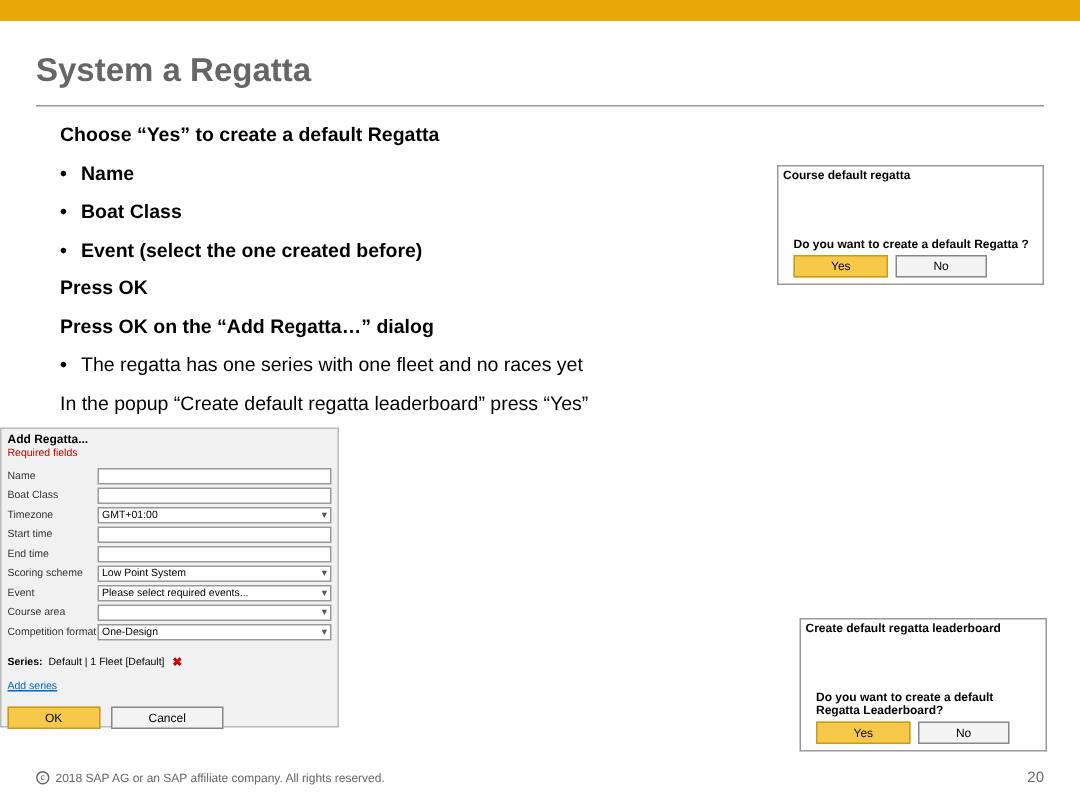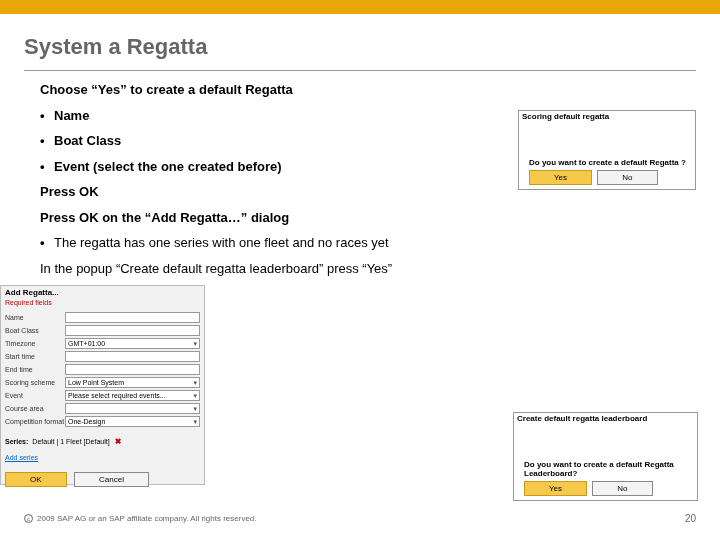--- a/index.html
+++ b/index.html
@@ -14,23 +14,23 @@
   .body-text .bullet { position: relative; padding-left: 14px; }
   .body-text .bullet::before { content: "•"; position: absolute; left: 0; top: 0; font-weight: 700; }
 
   .shot { position: absolute; background: #fff; border: 1px solid #999; font-size: 8px; color: #000; }
   .shot .dlgtitle { font-size: 8px; font-weight: 700; padding: 1px 3px 2px 3px; }
   .shot .dlgbody { padding: 2px 4px 4px 10px; margin-top: 33px; }
   .shot .q { font-size: 8px; font-weight: 700; margin-bottom: 3px; }
   .btn { display: inline-block; border: 1px solid #888; background: #f4f4f4; font-size: 8px; padding: 1px 24px; margin-right: 3px; line-height: 11px; }
   .btn.primary { background: #f7c94a; border-color: #c89a1e; }
   .shot1 { top: 110px; right: 24px; width: 178px; }
-  .shot3 { top: 412px; right: 22px; width: 185px; }
+  .shot3 { top: 412px; right: 22px; width: 165px; }
 
-  .shot2 { top: 170px; right: 24px; width: 205px; height: 200px; background: #f1f1f1; border: 1px solid #bbb; }
+  .shot2 { top: 170px; right: 24px; width: 226px; height: 200px; background: #f1f1f1; border: 1px solid #bbb; }
   .s2title { font-size: 8px; font-weight: 700; padding: 2px 4px; }
   .s2sub { font-size: 7px; color: #b00; padding: 0 4px 2px 4px; }
   .s2form { padding: 2px 4px; }
   .frow { display: flex; align-items: center; margin: 2px 0; }
   .flabel { width: 60px; font-size: 7px; color: #333; }
   .fctrl { flex: 1; }
   .fctrl .tinput { width: 100%; height: 11px; border: 1px solid #999; background: #fff; font-size: 7px; padding: 0 2px; line-height: 9px; }
   .fctrl .tselect { width: 100%; height: 11px; border: 1px solid #999; background: #fff; font-size: 7px; padding: 0 2px; line-height: 9px; display:flex; justify-content:space-between; align-items:center; }
   .seriesrow { display:flex; align-items:center; gap:4px; margin-top:6px; padding: 0 4px; }
   .serieslink { font-size:7px; color:#06c; text-decoration:underline; }
@@ -56,21 +56,21 @@
     <div class="line bullet">Name</div>
     <div class="line bullet">Boat Class</div>
     <div class="line bullet">Event (select the one created before)</div>
     <div class="line">Press OK</div>
     <div class="line">Press OK on the “Add Regatta…” dialog</div>
     <div class="line bullet normal">The regatta has one series with one fleet and no races yet</div>
     <div class="line normal">In the popup “Create default regatta leaderboard” press “Yes”</div>
   </div>
 
   <div class="shot shot1">
-    <div class="dlgtitle">Scoring default regatta</div>
+    <div class="dlgtitle">Course default regatta</div>
     <div class="dlgbody">
       <div class="q">Do you want to create a default Regatta ?</div>
       <span class="btn primary">Yes</span>
       <span class="btn">No</span>
     </div>
   </div>
 
   <div class="shot2">
     <div class="s2title">Add Regatta...</div>
     <div class="s2sub">Required fields</div>
@@ -162,17 +162,17 @@
     <div class="dlgbody">
       <div class="q">Do you want to create a default Regatta Leaderboard?</div>
       <span class="btn primary">Yes</span>
       <span class="btn">No</span>
     </div>
   </div>
 
   <div class="footer">
     <div class="copyright">
       <span class="cicon">c</span>
-      <span>2009 SAP AG or an SAP affiliate company. All rights reserved.</span>
+      <span>2018 SAP AG or an SAP affiliate company. All rights reserved.</span>
     </div>
     <div class="pagenum">20</div>
   </div>
 </div>
 
 </body></html>

